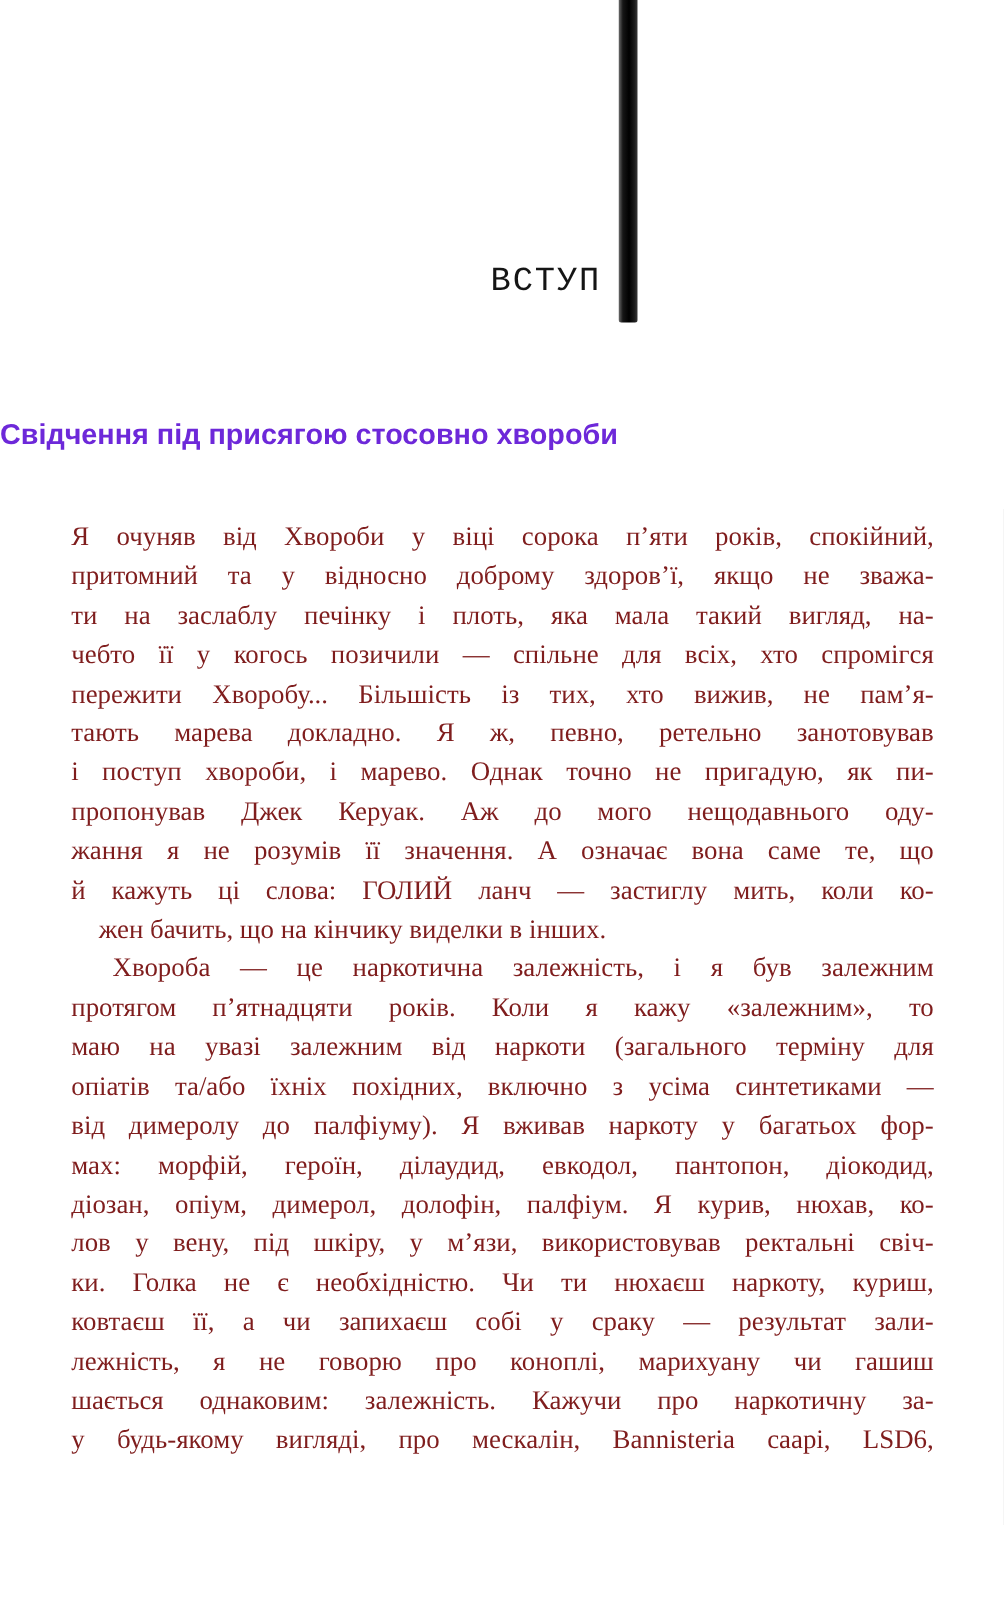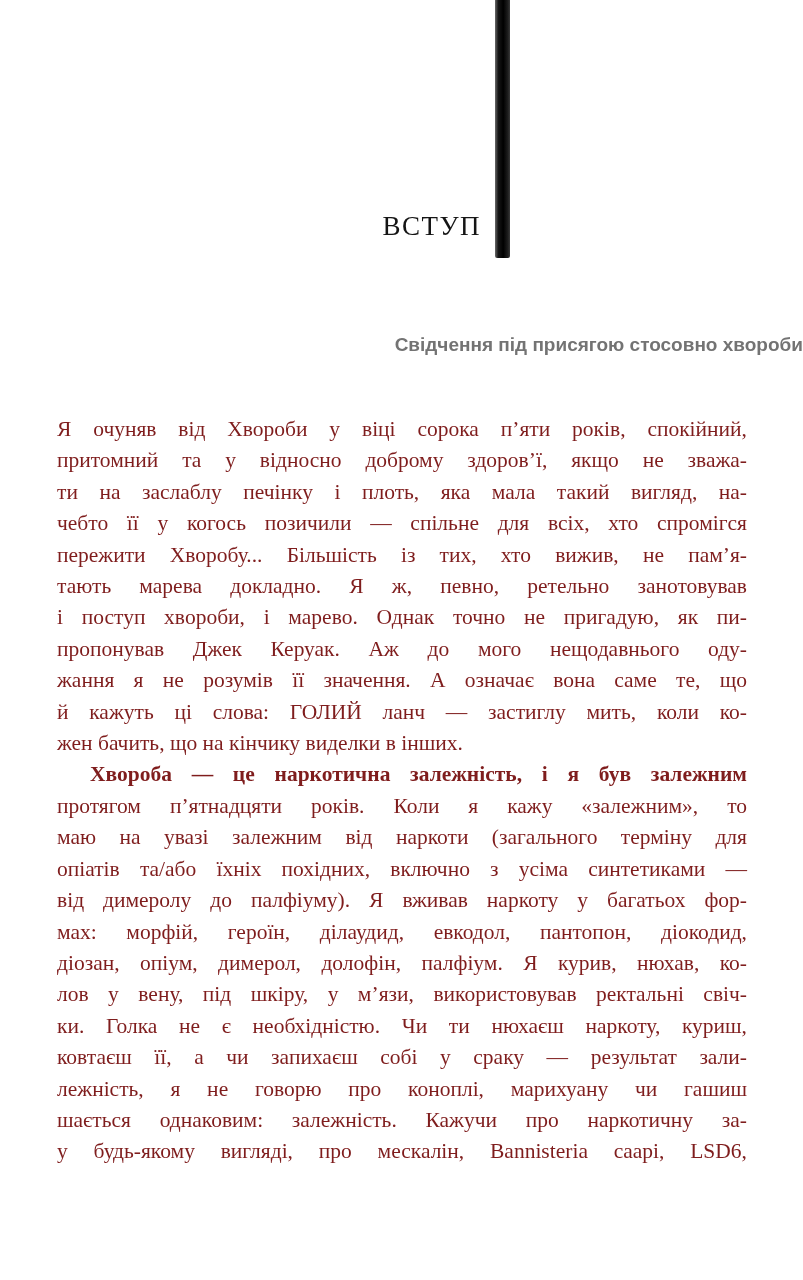--- a/index.html
+++ b/index.html
@@ -23,60 +23,60 @@
     width: 15px;
     height: 258px;
     background: linear-gradient(to right, #6a6a6a 0%, #161616 22%, #000000 55%, #1d1d1d 85%, #3a3a3a 100%);
     border-radius: 0 0 2px 2px;
   }
   .chapter-title {
     position: absolute;
     top: 211px;
     right: 322px;
     margin: 0;
-    font-family: Liberation Serif, serif;
+    font-family: Liberation Mono, monospace;
     font-size: 27px;
     font-weight: 500;
     letter-spacing: 1.5px;
     color: #151515;
     white-space: nowrap;
   }
   .section-title {
     position: absolute;
     top: 334px;
     left: 0;
     width: 100%;
     margin: 0;
-    text-align: right;
+    text-align: left;
     font-family: "Liberation Sans", "DejaVu Sans", sans-serif;
-    font-size: 19px;
+    font-size: 23px;
     font-weight: 700;
-    color: #737373;
+    color: #6d28d9;
   }
   .body-text {
     position: absolute;
     left: 57px;
     top: 414px;
     width: 690px;
     font-family: "Liberation Serif", "DejaVu Serif", serif;
     font-size: 21.5px;
     line-height: 31.4px;
     color: #7f1d1d;
   }
   .line {
     text-align: justify;
     text-align-last: justify;
     white-space: normal;
   }
   .line.last {
     text-align-last: left;
+    margin-left: 22px;
   }
   .line.indent {
     padding-left: 33px;
-    font-weight: bold;
   }
   .italic {
   }
 </style>
 </head>
 <body>
 
 <div class="page">
   <div class="bookmark-bar"></div>
   <h1 class="chapter-title">ВСТУП</h1>

